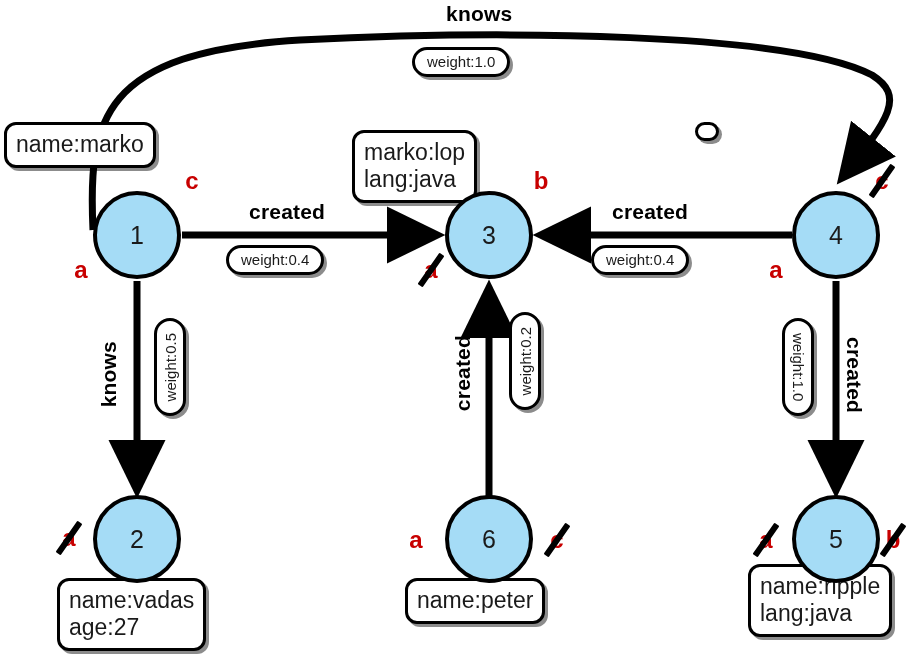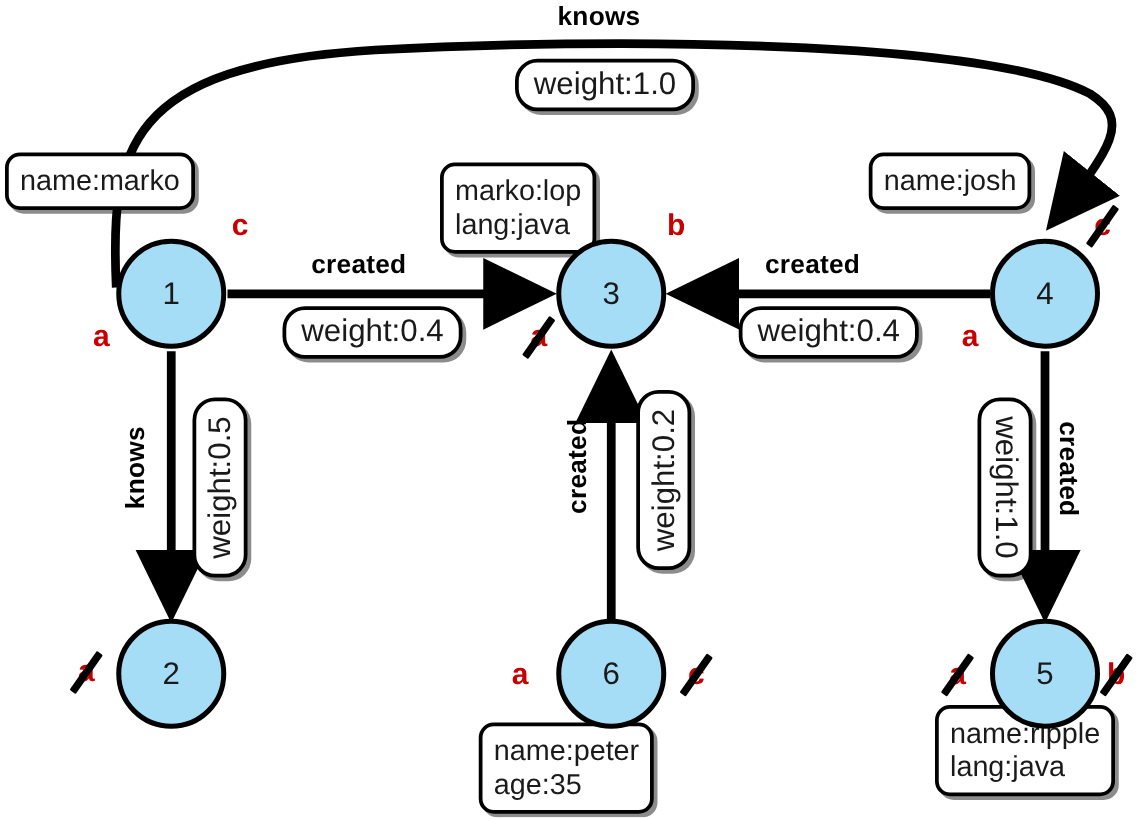--- a/index.html
+++ b/index.html
@@ -60,21 +60,21 @@
   .propbox div { display: block; }
 
   
   .weightbox {
     position: absolute;
     background: #ffffff;
     border: 3px solid #000000;
     border-radius: 18px;
     box-sizing: border-box;
     padding: 3px 12px 4px 12px;
-    font-size: 25px;
+    font-size: 15px;
     color: #1a1a1a;
     white-space: nowrap;
     box-shadow: 3px 3px 0 rgba(0,0,0,0.45);
     z-index: 18;
   }
   .weightbox.vert {
     padding: 12px 4px 12px 5px;
     border-radius: 18px;
   }
   .weightbox.vert span {
@@ -194,38 +194,40 @@
   </div>
 
   <div class="weightbox vert down" style="left:782px; top:318px;">
     <span>weight:1.0</span>
   </div>
 
   <div class="propbox" style="left:4px; top:122px;text-align:right;">
     <div>name:marko</div>
   </div>
 
+  <div class="propbox" style="left:57px; top:578px;">
+    <div>name:vadas</div>
+    <div>age:27</div>
+  </div>
 
   <div class="propbox" style="left:352px; top:130px;">
     <div>marko:lop</div>
     <div>lang:java</div>
   </div>
 
   <div class="propbox" style="left:695px; top:122px;">
-    <div>name:josh</div>
   </div>
 
   <div class="propbox" style="left:748px; top:564px;">
     <div>name:ripple</div>
     <div>lang:java</div>
   </div>
 
-  <div class="propbox" style="left:383px; top:578px;">
+  <div class="propbox" style="left:405px; top:578px;">
     <div>name:peter</div>
-    <div>age:35</div>
   </div>
 
   <div class="node" style="left:93px; top:191px;">1</div>
 
   <div class="node" style="left:93px; top:495px;">2</div>
 
   <div class="node" style="left:445px; top:191px;">3</div>
 
   <div class="node" style="left:792px; top:191px;">4</div>
 

